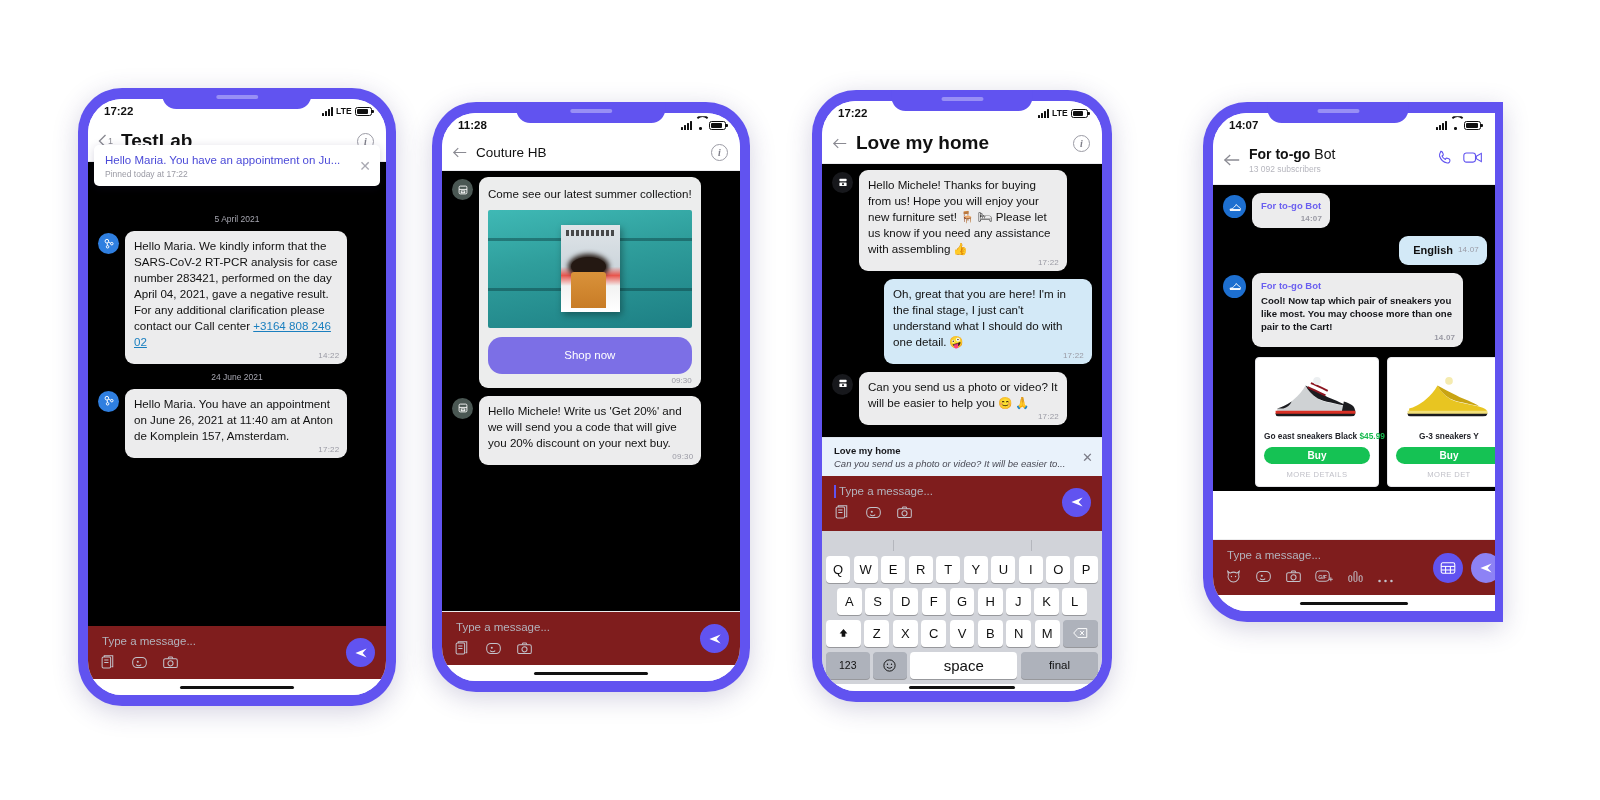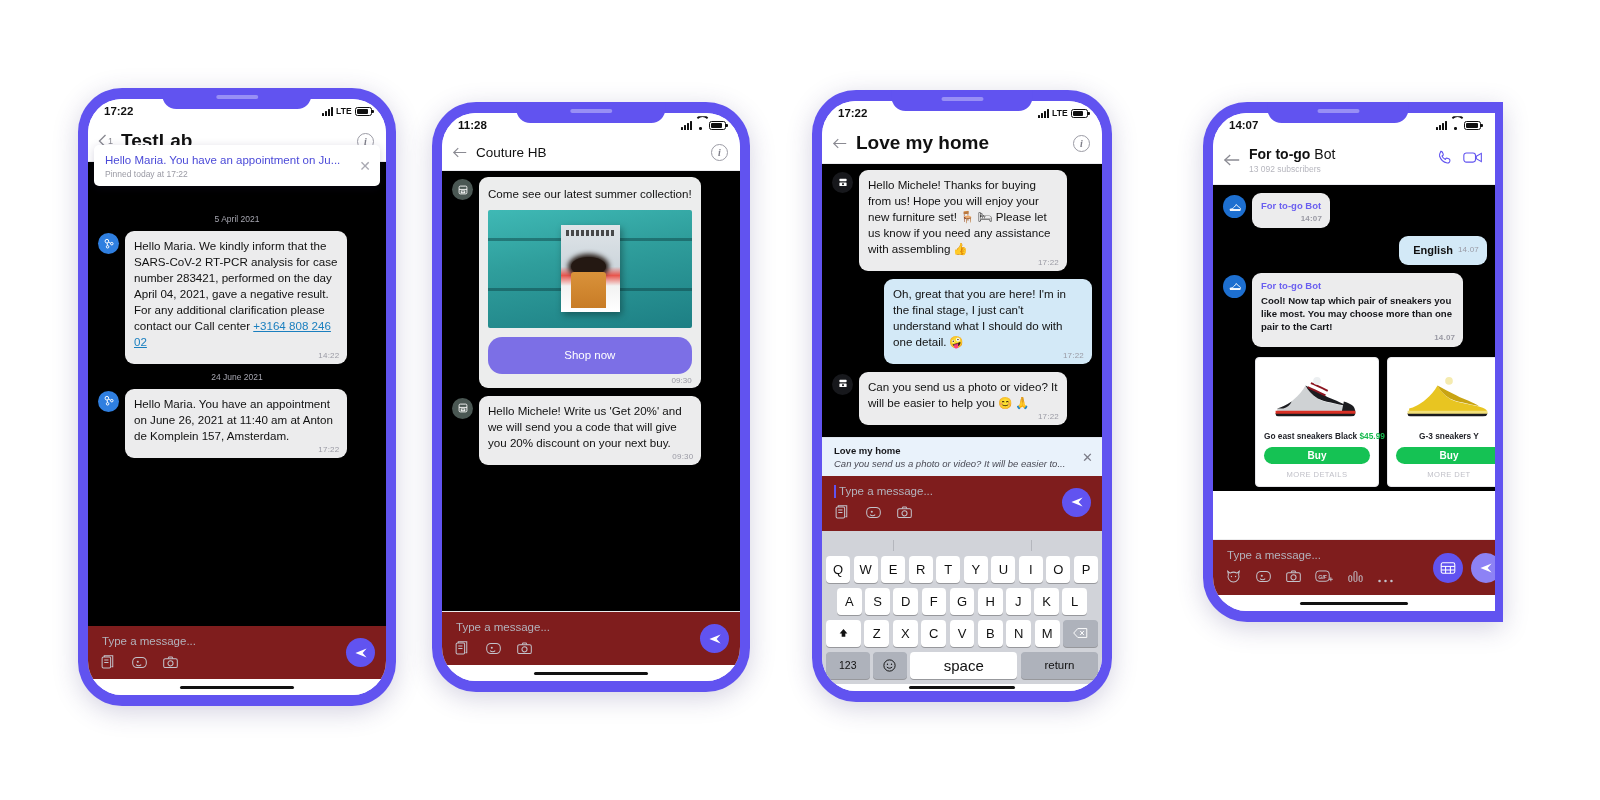--- a/index.html
+++ b/index.html
@@ -609,21 +609,21 @@
           <span class="key grey num">123</span>
           <span class="key grey" style="flex:1">
             <svg width="15" height="15" viewBox="0 0 20 20" fill="none" stroke="#111" stroke-width="1.3">
                 <circle cx="10" cy="10" r="7.5"></circle>
                 <circle cx="7.3" cy="8.3" r=".9" fill="#111" stroke="none"></circle>
                 <circle cx="12.7" cy="8.3" r=".9" fill="#111" stroke="none"></circle>
                 <path d="M6.5 12c2 2.2 5 2.2 7 0"></path>
               </svg>
           </span>
           <span class="key wide">space</span>
-          <span class="key grey ret">return</span>
+          <span class="key grey ret">final</span>
         </div>
       </div>
       <div class="home-ind">
           <span></span>
         </div>
     </div>
   </div>
 
   <div class="phone" style="left:1203px; top:102px; width:300px; height:520px; z-index:1; padding-right:8px; border-radius:44px 0 0 44px;">
     <div class="notch" style="left:45%"></div>

